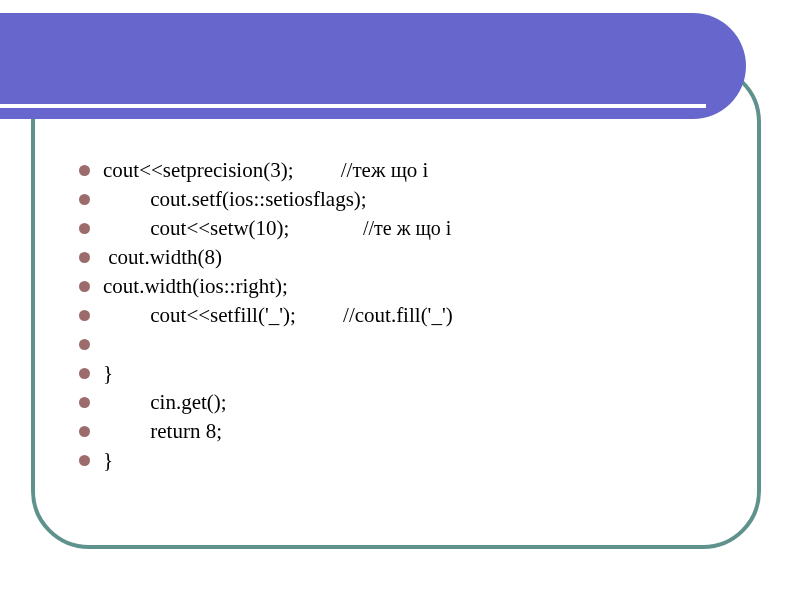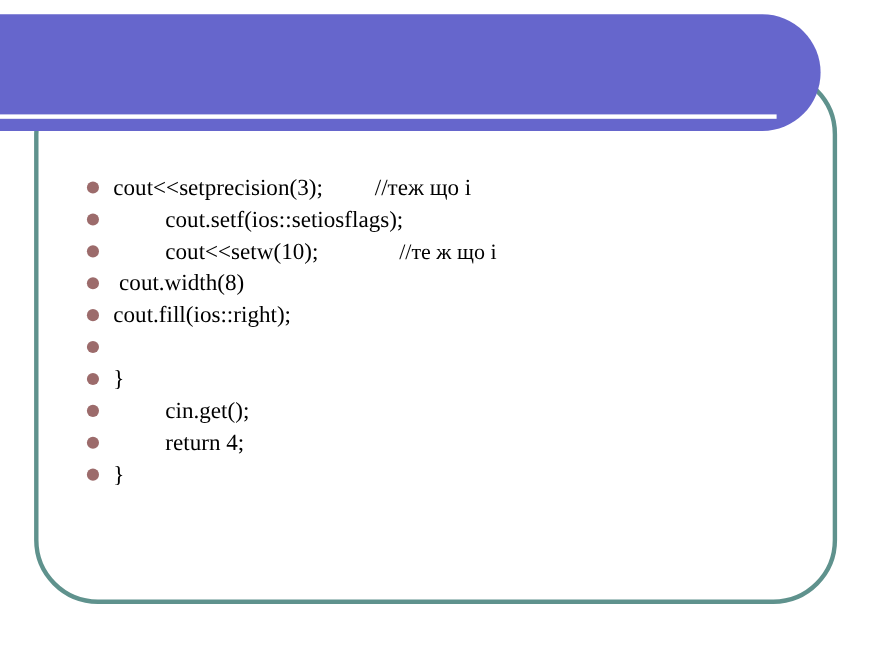--- a/index.html
+++ b/index.html
@@ -93,20 +93,21 @@
 
 <div class="slide">
   <div class="content-box"></div>
   <div class="header-band"></div>
   <div class="header-underline"></div>
   <div class="code-list">
       <div class="code-line"><span class="bullet"></span><span class="code-text">cout&lt;&lt;setprecision(3);         //теж що і</span></div>
       <div class="code-line"><span class="bullet"></span><span class="code-text">         cout.setf(ios::setiosflags);</span></div>
       <div class="code-line"><span class="bullet"></span><span class="code-text">         cout&lt;&lt;setw(10);              </span><span class="comment-sans">//те ж що і</span></div>
       <div class="code-line"><span class="bullet"></span><span class="code-text"> cout.width(8)</span></div>
-      <div class="code-line"><span class="bullet"></span><span class="code-text">cout.fill(ios::right);</span></div>
+      <div class="code-line"><span class="bullet"></span><span class="code-text">cout.width(ios::right);</span></div>
+      <div class="code-line"><span class="bullet"></span><span class="code-text">         cout&lt;&lt;setfill('_');         //cout.fill('_')</span></div>
       <div class="code-line"><span class="bullet"></span></div>
       <div class="code-line"><span class="bullet"></span><span class="code-text">}</span></div>
       <div class="code-line"><span class="bullet"></span><span class="code-text">         cin.get();</span></div>
-      <div class="code-line"><span class="bullet"></span><span class="code-text">         return 4;</span></div>
+      <div class="code-line"><span class="bullet"></span><span class="code-text">         return 8;</span></div>
       <div class="code-line"><span class="bullet"></span><span class="code-text">}</span></div>
     </div>
 </div>
 
 </body></html>

